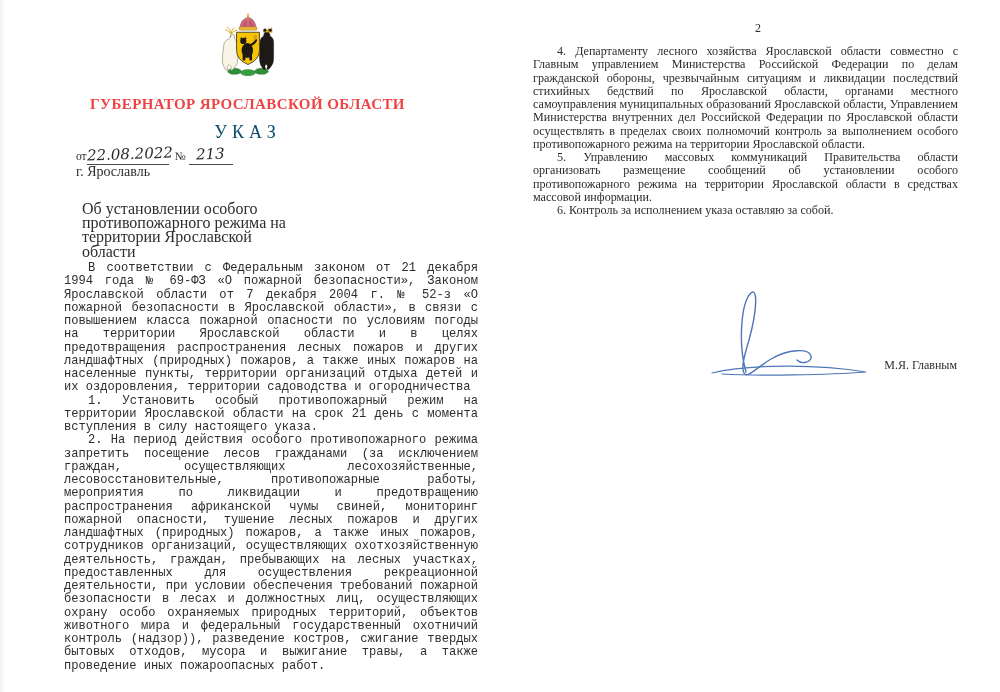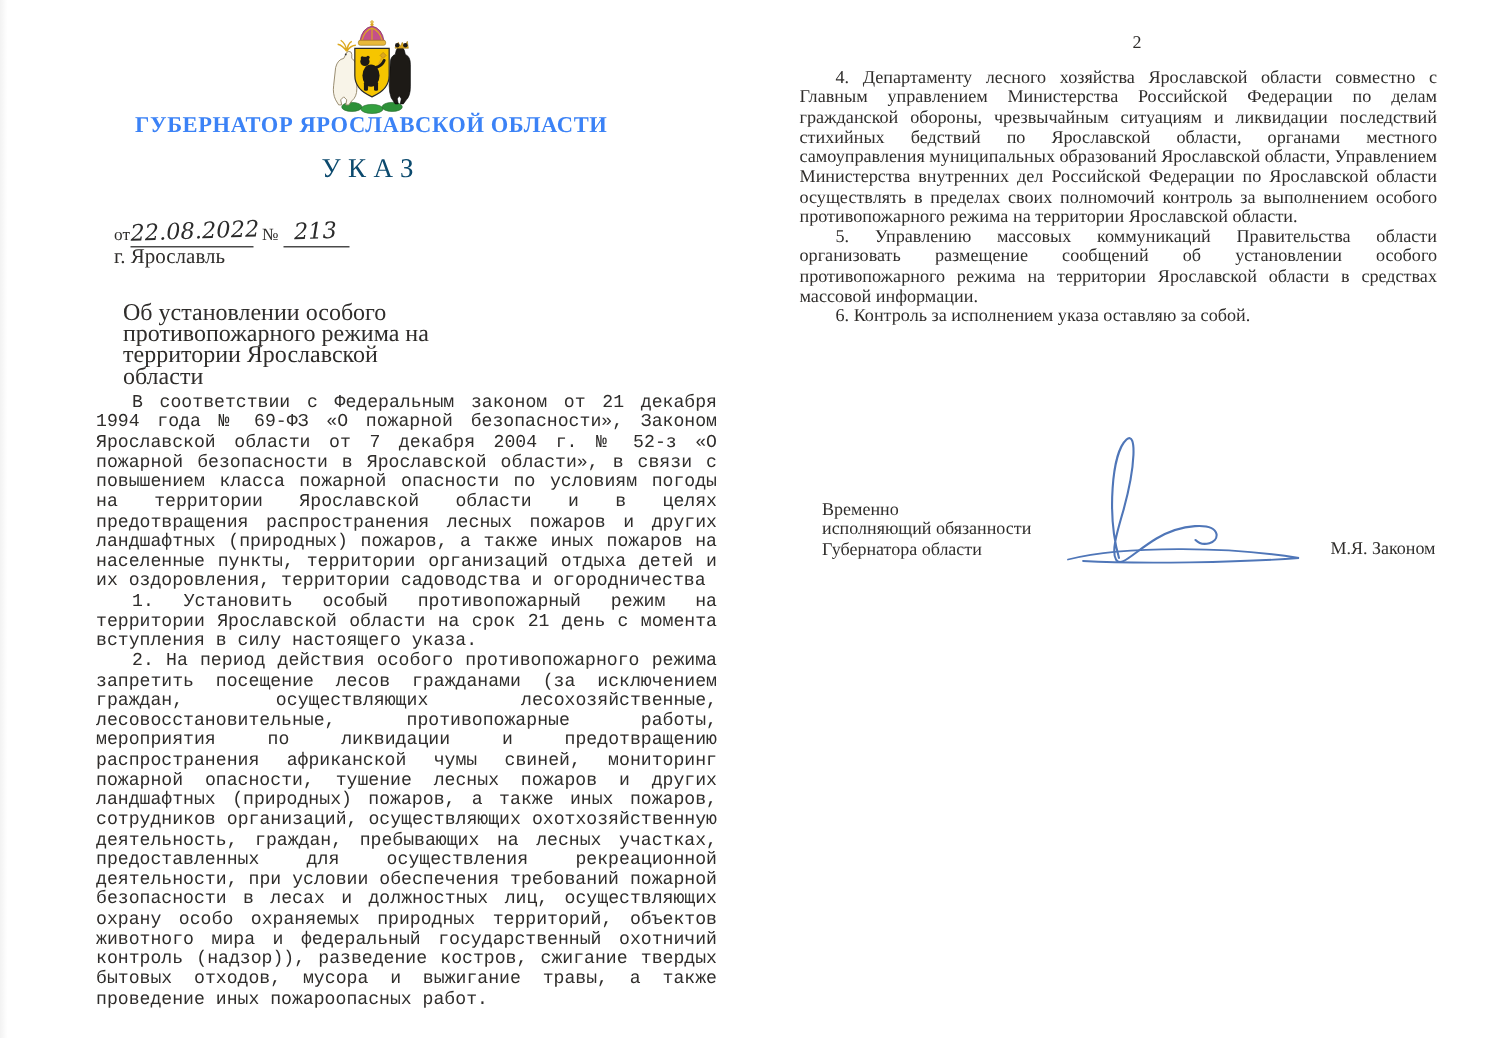--- a/index.html
+++ b/index.html
@@ -17,22 +17,22 @@
     pointer-events:none;
   }
   .page{position:absolute;top:0;height:692px;}
   .page-left{left:0;width:500px;}
   .page-right{left:500px;width:500px;}
 
   
   .letterhead{position:absolute;left:55px;top:10px;width:385px;text-align:center;}
   .coa{display:block;margin:0 auto;width:68px;height:66px;}
   .org-title{
-    margin-top:0;
-    font-weight:bold;font-size:15px;letter-spacing:.4px;color:#3b82f6;
+    margin-top:20px;
+    font-weight:bold;font-size:15px;letter-spacing:.4px;color:#ef4444;
     white-space:nowrap;
   }
   .doc-type{
     margin-top:9px;
     font-size:18px;letter-spacing:5px;color:#0c4a6e;
   }
 
   
   .dateline{position:absolute;left:76px;top:146px;font-size:11.5px;color:#2f2d2b;white-space:nowrap;}
   .blank{
@@ -155,25 +155,22 @@
 
   <div class="pagenum">2</div>
 
   <div class="page page-right">
     <div class="bodytext body-right indent">
       <p>4. Департаменту лесного хозяйства Ярославской области совместно с Главным управлением Министерства Российской Федерации по делам гражданской обороны, чрезвычайным ситуациям и ликвидации последствий стихийных бедствий по Ярославской области, органами местного самоуправления муниципальных образований Ярославской области, Управлением Министерства внутренних дел Российской Федерации по Ярославской области осуществлять в пределах своих полномочий контроль за выполнением особого противопожарного режима на территории Ярославской области.</p>
       <p>5. Управлению массовых коммуникаций Правительства области организовать размещение сообщений об установлении особого противопожарного режима на территории Ярославской области в средствах массовой информации.</p>
       <p>6. Контроль за исполнением указа оставляю за собой.</p>
     </div>
 
-    <div class="signer-position">Временно
-исполняющий обязанности
-Губернатора области</div>
 
     <svg class="sign-svg" viewBox="0 0 180 104">
       <path d="M48 92 C 40 64, 43 22, 53 13 C 60 7, 59 31, 51 60 C 46 77, 43 88, 46 93 C 49 99, 58 88, 73 79 C 90 69, 111 68, 113 76 C 114 82, 104 85, 99 80" fill="none" stroke="#4f76b8" stroke-width="1.4" stroke-linecap="round"></path>
       <path d="M14 93 C 55 83, 125 85, 168 92 C 130 95, 60 96, 24 94" fill="none" stroke="#4f76b8" stroke-width="1.2" stroke-linecap="round"></path>
     </svg>
 
-    <div class="signer-name">М.Я. Законом</div>
+    <div class="signer-name">М.Я. Главным</div>
   </div>
 
 </div>
 
 </body></html>

